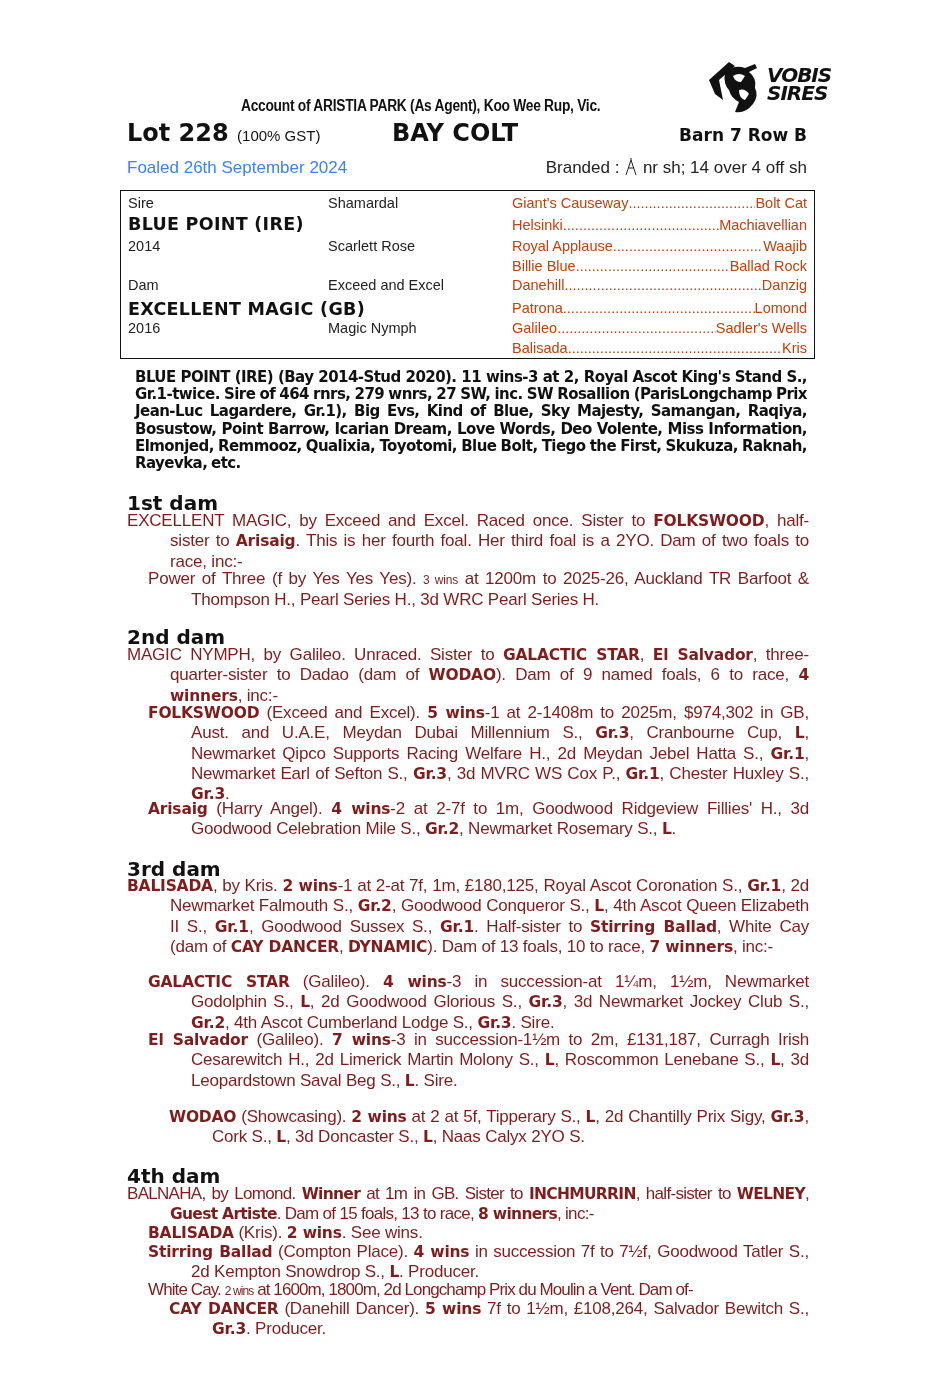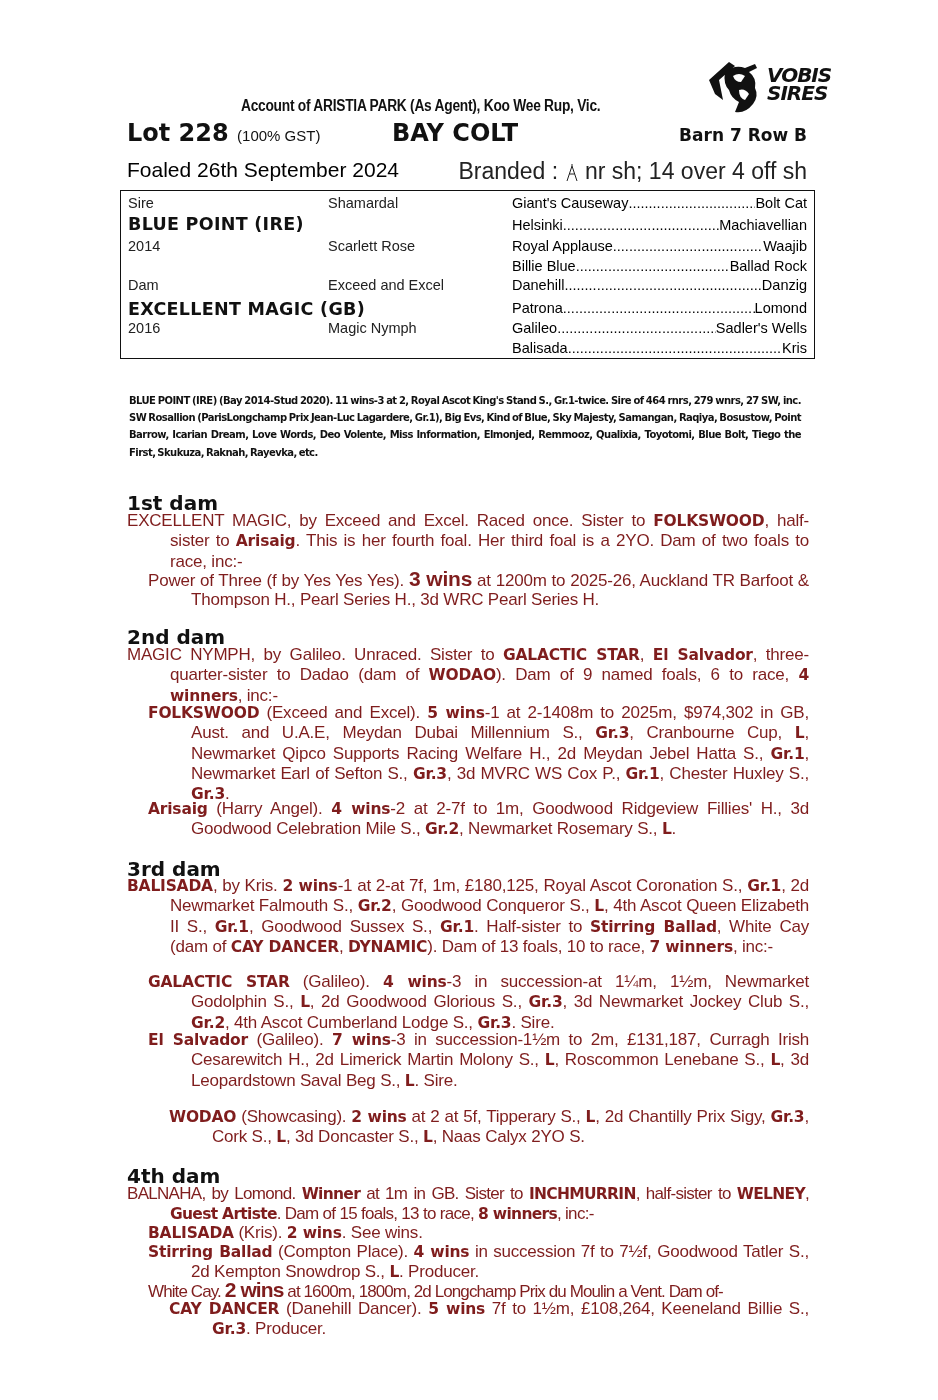--- a/index.html
+++ b/index.html
@@ -13,40 +13,40 @@
   .logo { position: absolute; left: 705px; top: 58px; width: 140px; height: 60px; }
   .logo-text { position: absolute; left: 62px; top: 8px; font-family: "DejaVu Sans", sans-serif; font-weight: bold; font-style: italic; font-size: 20px; line-height: 18px; letter-spacing: -1px; color: #111; }
 
   
   .account { position: absolute; left: 241px; top: 97px; font-family: "Liberation Sans", sans-serif; font-weight: bold; font-size: 16px; letter-spacing: -0.3px; transform: scaleX(0.86); transform-origin: left top; white-space: nowrap; }
   .lot-line { position: absolute; left: 127px; top: 119px; width: 680px; height: 34px; }
   .lot { position: absolute; left: 0; top: 0; font-family: "DejaVu Sans", sans-serif; font-weight: bold; font-size: 24px; white-space: nowrap; }
   .gst { font-family: "Liberation Sans", sans-serif; font-weight: normal; font-size: 15px; }
   .colt { position: absolute; left: 265px; top: 0; font-family: "DejaVu Sans", sans-serif; font-weight: bold; font-size: 24px; white-space: nowrap; }
   .barn { position: absolute; right: 0; top: 6px; font-family: "DejaVu Sans", sans-serif; font-weight: bold; font-size: 17px; white-space: nowrap; }
-  .foaled { position: absolute; left: 127px; top: 158px; font-size: 21px; color: #000000; white-space: nowrap; }
-  .branded { position: absolute; right: 131px; top: 158px; font-size: 23px; color: #222; white-space: nowrap; }
+  .foaled { position: absolute; left: 127px; top: 158px; font-size: 17px; color: #3b82f6; white-space: nowrap; }
+  .branded { position: absolute; right: 131px; top: 158px; font-size: 17px; color: #222; white-space: nowrap; }
   .brand-mark { display: inline-block; width: 14px; height: 18px; vertical-align: -3px; }
 
   
   .ped { position: absolute; left: 120px; top: 190px; width: 695px; height: 169px; border: 1.5px solid #111; box-sizing: border-box; }
   .ped .c { position: absolute; font-size: 14.5px; color: #222; white-space: nowrap; }
   .ped .big { font-family: "DejaVu Sans", sans-serif; font-weight: bold; font-size: 17.5px; color: #111; letter-spacing: 0.3px; }
-  .gs { position: absolute; left: 391px; width: 295px; font-size: 14.5px; color: #000000; display: flex; white-space: nowrap; overflow: hidden; }
+  .gs { position: absolute; left: 391px; width: 295px; font-size: 14.5px; color: #c2410c; display: flex; white-space: nowrap; overflow: hidden; }
   .gs .dots { flex: 1; overflow: hidden; }
   .gs .dots::before { content: "................................................................................................................"; letter-spacing: 0px; }
 
   
-  .sire-desc { position: absolute; left: 129px; top: 369px; width: 672px; font-family: "DejaVu Sans", sans-serif; font-weight: bold; font-size: 10px; line-height: 17.2px; text-align: justify; letter-spacing: -0.55px; word-spacing: -1px; margin-top: 23px; }
+  .sire-desc { position: absolute; left: 135px; top: 369px; width: 672px; font-family: "DejaVu Sans", sans-serif; font-weight: bold; font-size: 15px; line-height: 17.2px; text-align: justify; letter-spacing: -0.55px; word-spacing: -1px; }
 
   
   .sec-h { position: absolute; left: 127px; font-family: "DejaVu Sans", sans-serif; font-weight: bold; font-size: 20px; }
   .p { position: absolute; font-size: 17px; line-height: 19.3px; text-align: justify; text-align-last: left; color: #7f1d1d; letter-spacing: -0.2px; }
   .p b, .b { font-family: "DejaVu Sans", sans-serif; font-weight: bold; font-size: 15.5px; }
-  .p .hb { font-family: "Liberation Sans", sans-serif; font-weight: bold; font-size: 21px; }
+  .p .hb { font-family: "Liberation Sans", sans-serif; font-weight: normal; font-size: 12px; }
   .ind0 { left: 127px; width: 682px; text-indent: 0; padding-left: 0; }
   .hang { padding-left: 43px; text-indent: -43px; box-sizing: border-box; }
   .ind1 { left: 148px; width: 661px; }
   .ind2 { left: 169px; width: 640px; }
   .cond { letter-spacing: -0.7px; }
 </style>
 </head>
 <body>
 
 <div class="page">
@@ -149,15 +149,15 @@
   <div class="p ind0 hang" style="top:876px"><b>BALISADA</b><span>, by Kris. </span><b>2 wins</b><span>-1 at 2-at 7f, 1m, £180,125, Royal Ascot Coronation S., </span><b>Gr.1</b><span>, 2d Newmarket Falmouth S., </span><b>Gr.2</b><span>, Goodwood Conqueror S., </span><b>L</b><span>, 4th Ascot Queen Elizabeth II S., </span><b>Gr.1</b><span>, Goodwood Sussex S., </span><b>Gr.1</b><span>. Half-sister to </span><b>Stirring Ballad</b><span>, White Cay (dam of </span><b>CAY DANCER</b><span>, </span><b>DYNAMIC</b><span>). Dam of 13 foals, 10 to race, </span><b>7 winners</b><span>, inc:-</span></div>
   <div class="p ind1 hang" style="top:972px"><b>GALACTIC STAR</b><span> (Galileo). </span><b>4 wins</b><span>-3 in succession-at 1¼m, 1½m, Newmarket Godolphin S., </span><b>L</b><span>, 2d Goodwood Glorious S., </span><b>Gr.3</b><span>, 3d Newmarket Jockey Club S., </span><b>Gr.2</b><span>, 4th Ascot Cumberland Lodge S., </span><b>Gr.3</b><span>. Sire.</span></div>
   <div class="p ind1 hang" style="top:1030px"><b>El Salvador</b><span> (Galileo). </span><b>7 wins</b><span>-3 in succession-1½m to 2m, £131,187, Curragh Irish Cesarewitch H., 2d Limerick Martin Molony S., </span><b>L</b><span>, Roscommon Lenebane S., </span><b>L</b><span>, 3d Leopardstown Saval Beg S., </span><b>L</b><span>. Sire.</span></div>
   <div class="p ind2 hang" style="top:1107px"><b>WODAO</b><span> (Showcasing). </span><b>2 wins</b><span> at 2 at 5f, Tipperary S., </span><b>L</b><span>, 2d Chantilly Prix Sigy, </span><b>Gr.3</b><span>, Cork S., </span><b>L</b><span>, 3d Doncaster S., </span><b>L</b><span>, Naas Calyx 2YO S.</span></div>
 
   <div class="sec-h" style="top:1164px">4th dam</div>
   <div class="p ind0 hang cond" style="top:1184px"><span>BALNAHA, by Lomond. </span><b>Winner</b><span> at 1m in GB. Sister to </span><b>INCHMURRIN</b><span>, half-sister to </span><b>WELNEY</b><span>, </span><b>Guest Artiste</b><span>. Dam of 15 foals, 13 to race, </span><b>8 winners</b><span>, inc:-</span></div>
   <div class="p ind1 hang" style="top:1223px"><b>BALISADA</b><span> (Kris). </span><b>2 wins</b><span>. See wins.</span></div>
   <div class="p ind1 hang" style="top:1242px"><b>Stirring Ballad</b><span> (Compton Place). </span><b>4 wins</b><span> in succession 7f to 7½f, Goodwood Tatler S., 2d Kempton Snowdrop S., </span><b>L</b><span>. Producer.</span></div>
   <div class="p ind1 cond" style="top:1280px;letter-spacing:-0.9px"><span>White Cay. </span><b class="hb">2 wins</b><span> at 1600m, 1800m, 2d Longchamp Prix du Moulin a Vent. Dam of-</span></div>
-  <div class="p ind2 hang" style="top:1299px"><b>CAY DANCER</b><span> (Danehill Dancer). </span><b>5 wins</b><span> 7f to 1½m, £108,264, Keeneland Billie S., </span><b>Gr.3</b><span>. Producer.</span></div>
+  <div class="p ind2 hang" style="top:1299px"><b>CAY DANCER</b><span> (Danehill Dancer). </span><b>5 wins</b><span> 7f to 1½m, £108,264, Salvador Bewitch S., </span><b>Gr.3</b><span>. Producer.</span></div>
 
 </div>
 
 </body></html>

